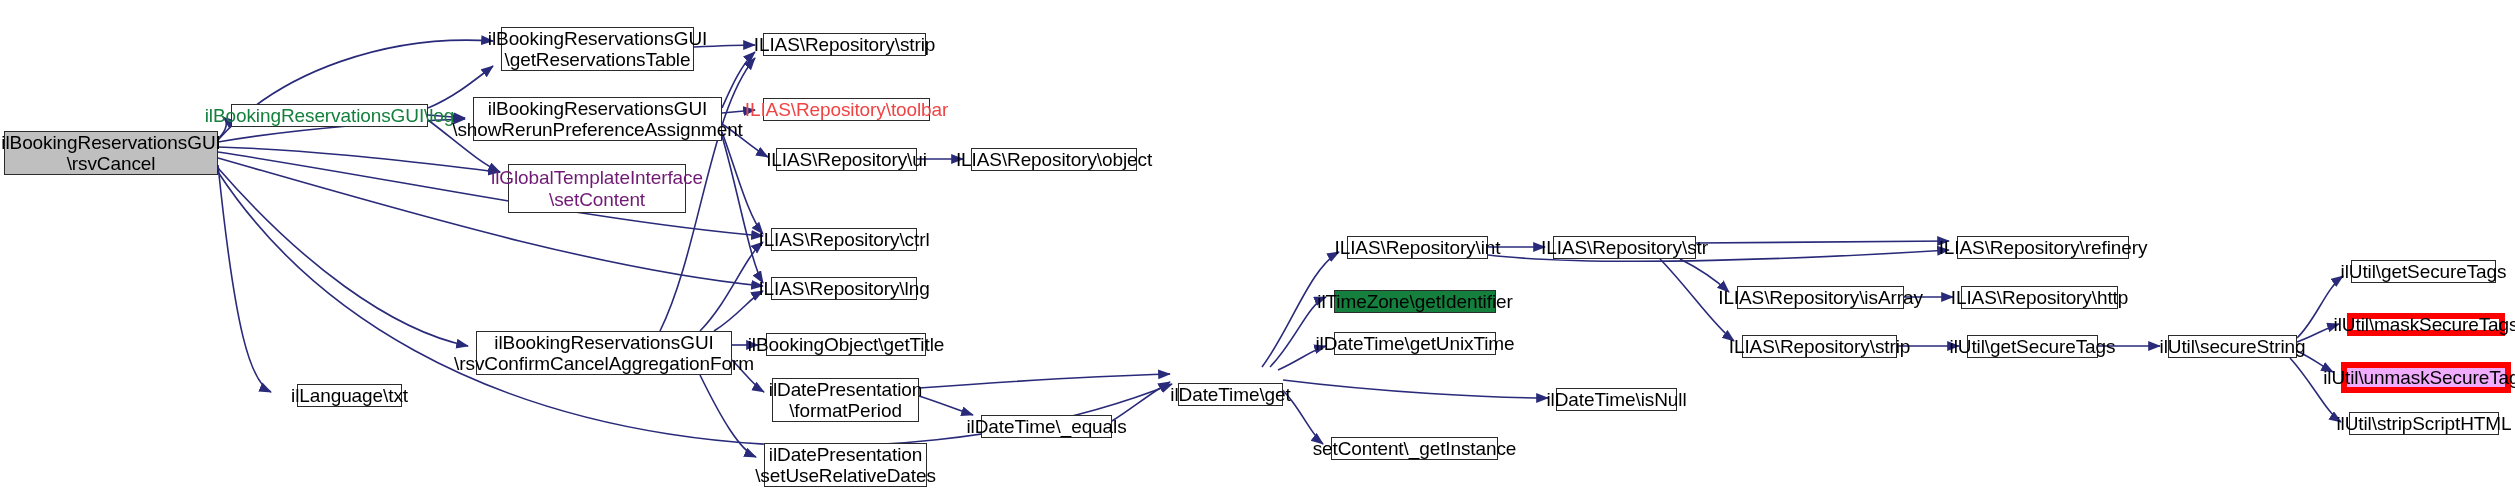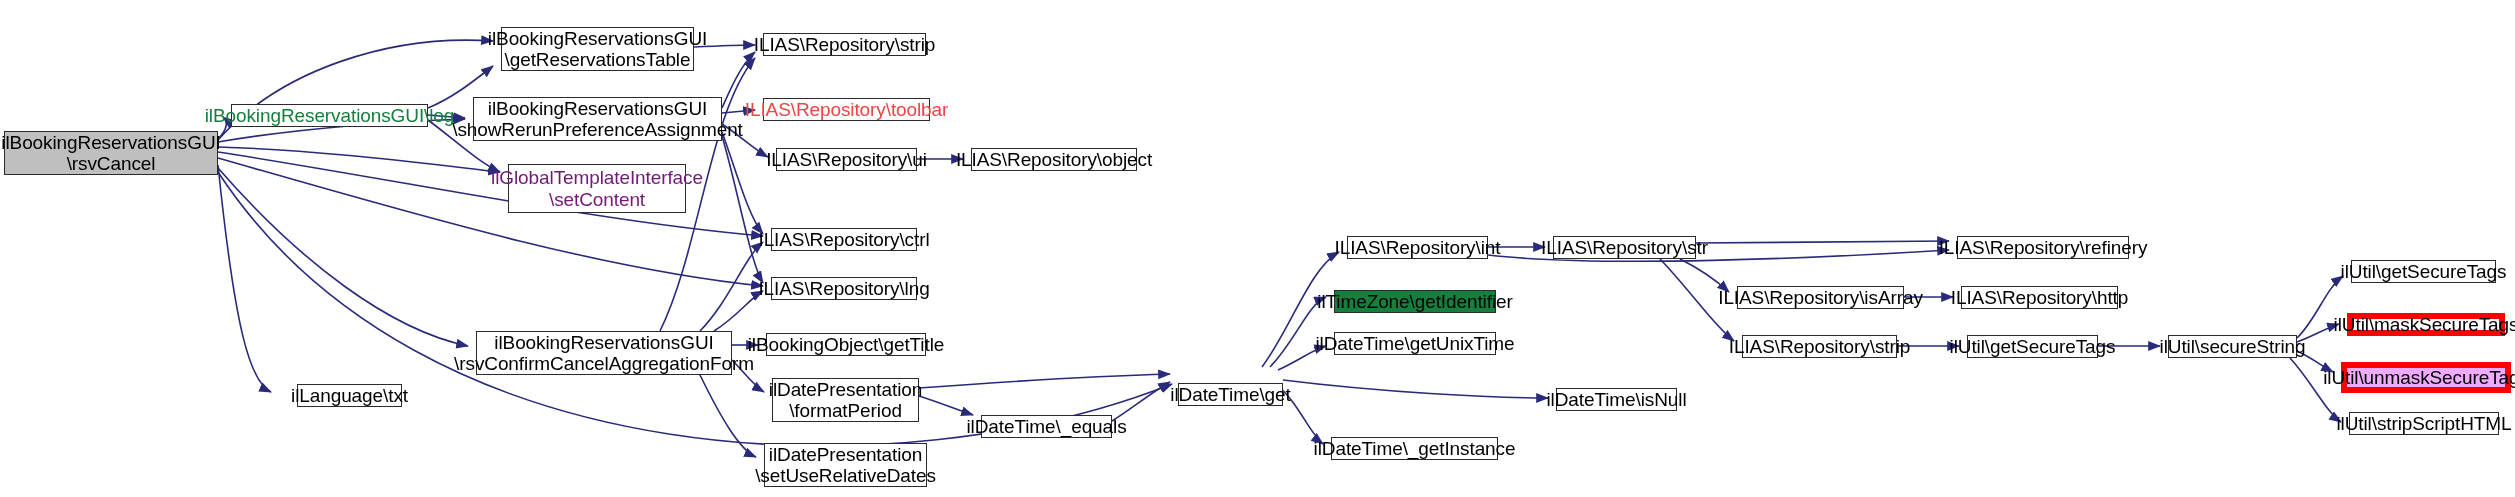--- a/index.html
+++ b/index.html
@@ -127,21 +127,21 @@
       <div class="node" style="left: 766px; top: 333px; width: 160px; height: 23px; background: rgb(255, 255, 255); border-color: rgb(43, 43, 43); color: rgb(0, 0, 0);">ilBookingObject\getTitle</div>
       <div class="node" style="left: 772px; top: 378px; width: 147px; height: 44px; background: rgb(255, 255, 255); border-color: rgb(43, 43, 43); color: rgb(0, 0, 0);">ilDatePresentation
 \formatPeriod</div>
       <div class="node" style="left: 764px; top: 443px; width: 163px; height: 44px; background: rgb(255, 255, 255); border-color: rgb(43, 43, 43); color: rgb(0, 0, 0);">ilDatePresentation
 \setUseRelativeDates</div>
       <div class="node" style="left: 981px; top: 415px; width: 131px; height: 23px; background: rgb(255, 255, 255); border-color: rgb(43, 43, 43); color: rgb(0, 0, 0);">ilDateTime\_equals</div>
       <div class="node" style="left: 1178px; top: 383px; width: 105px; height: 23px; background: rgb(255, 255, 255); border-color: rgb(43, 43, 43); color: rgb(0, 0, 0);">ilDateTime\get</div>
       <div class="node" style="left: 1347px; top: 236px; width: 141px; height: 23px; background: rgb(255, 255, 255); border-color: rgb(43, 43, 43); color: rgb(0, 0, 0);">ILIAS\Repository\int</div>
       <div class="node" style="left: 1334px; top: 283px; width: 162px; height: 23px; background: #15803d; border-color: rgb(43, 43, 43); color: rgb(0, 0, 0); margin-top: 7px;">ilTimeZone\getIdentifier</div>
       <div class="node" style="left: 1334px; top: 332px; width: 162px; height: 23px; background: rgb(255, 255, 255); border-color: rgb(43, 43, 43); color: rgb(0, 0, 0);">ilDateTime\getUnixTime</div>
-      <div class="node" style="left: 1331px; top: 437px; width: 167px; height: 23px; background: rgb(255, 255, 255); border-color: rgb(43, 43, 43); color: rgb(0, 0, 0);">ilDateTime\_getInstance</div>
+      <div class="node" style="left: 1331px; top: 437px; width: 167px; height: 23px; background: rgb(255, 255, 255); border-color: rgb(43, 43, 43); color: rgb(0, 0, 0);">setContent\_getInstance</div>
       <div class="node" style="left: 1556px; top: 388px; width: 121px; height: 23px; background: rgb(255, 255, 255); border-color: rgb(43, 43, 43); color: rgb(0, 0, 0);">ilDateTime\isNull</div>
       <div class="node" style="left: 1553px; top: 236px; width: 143px; height: 23px; background: rgb(255, 255, 255); border-color: rgb(43, 43, 43); color: rgb(0, 0, 0);">ILIAS\Repository\str</div>
       <div class="node" style="left: 1737px; top: 286px; width: 167px; height: 23px; background: rgb(255, 255, 255); border-color: rgb(43, 43, 43); color: rgb(0, 0, 0);">ILIAS\Repository\isArray</div>
       <div class="node" style="left: 1742px; top: 335px; width: 155px; height: 23px; background: rgb(255, 255, 255); border-color: rgb(43, 43, 43); color: rgb(0, 0, 0);">ILIAS\Repository\strip</div>
       <div class="node" style="left: 1957px; top: 236px; width: 172px; height: 23px; background: rgb(255, 255, 255); border-color: rgb(43, 43, 43); color: rgb(0, 0, 0);">ILIAS\Repository\refinery</div>
       <div class="node" style="left: 1961px; top: 286px; width: 157px; height: 23px; background: rgb(255, 255, 255); border-color: rgb(43, 43, 43); color: rgb(0, 0, 0);">ILIAS\Repository\http</div>
       <div class="node" style="left: 1967px; top: 335px; width: 131px; height: 23px; background: rgb(255, 255, 255); border-color: rgb(43, 43, 43); color: rgb(0, 0, 0);">ilUtil\getSecureTags</div>
       <div class="node" style="left: 2168px; top: 335px; width: 129px; height: 23px; background: rgb(255, 255, 255); border-color: rgb(43, 43, 43); color: rgb(0, 0, 0);">ilUtil\secureString</div>
       <div class="node" style="left: 2351px; top: 260px; width: 145px; height: 23px; background: rgb(255, 255, 255); border-color: rgb(43, 43, 43); color: rgb(0, 0, 0);">ilUtil\getSecureTags</div>
       <div class="node danger" style="left: 2347px; top: 313px; width: 158px; height: 23px; background: rgb(255, 255, 255); border-color: rgb(255, 0, 0); color: rgb(0, 0, 0);">ilUtil\maskSecureTags</div>

